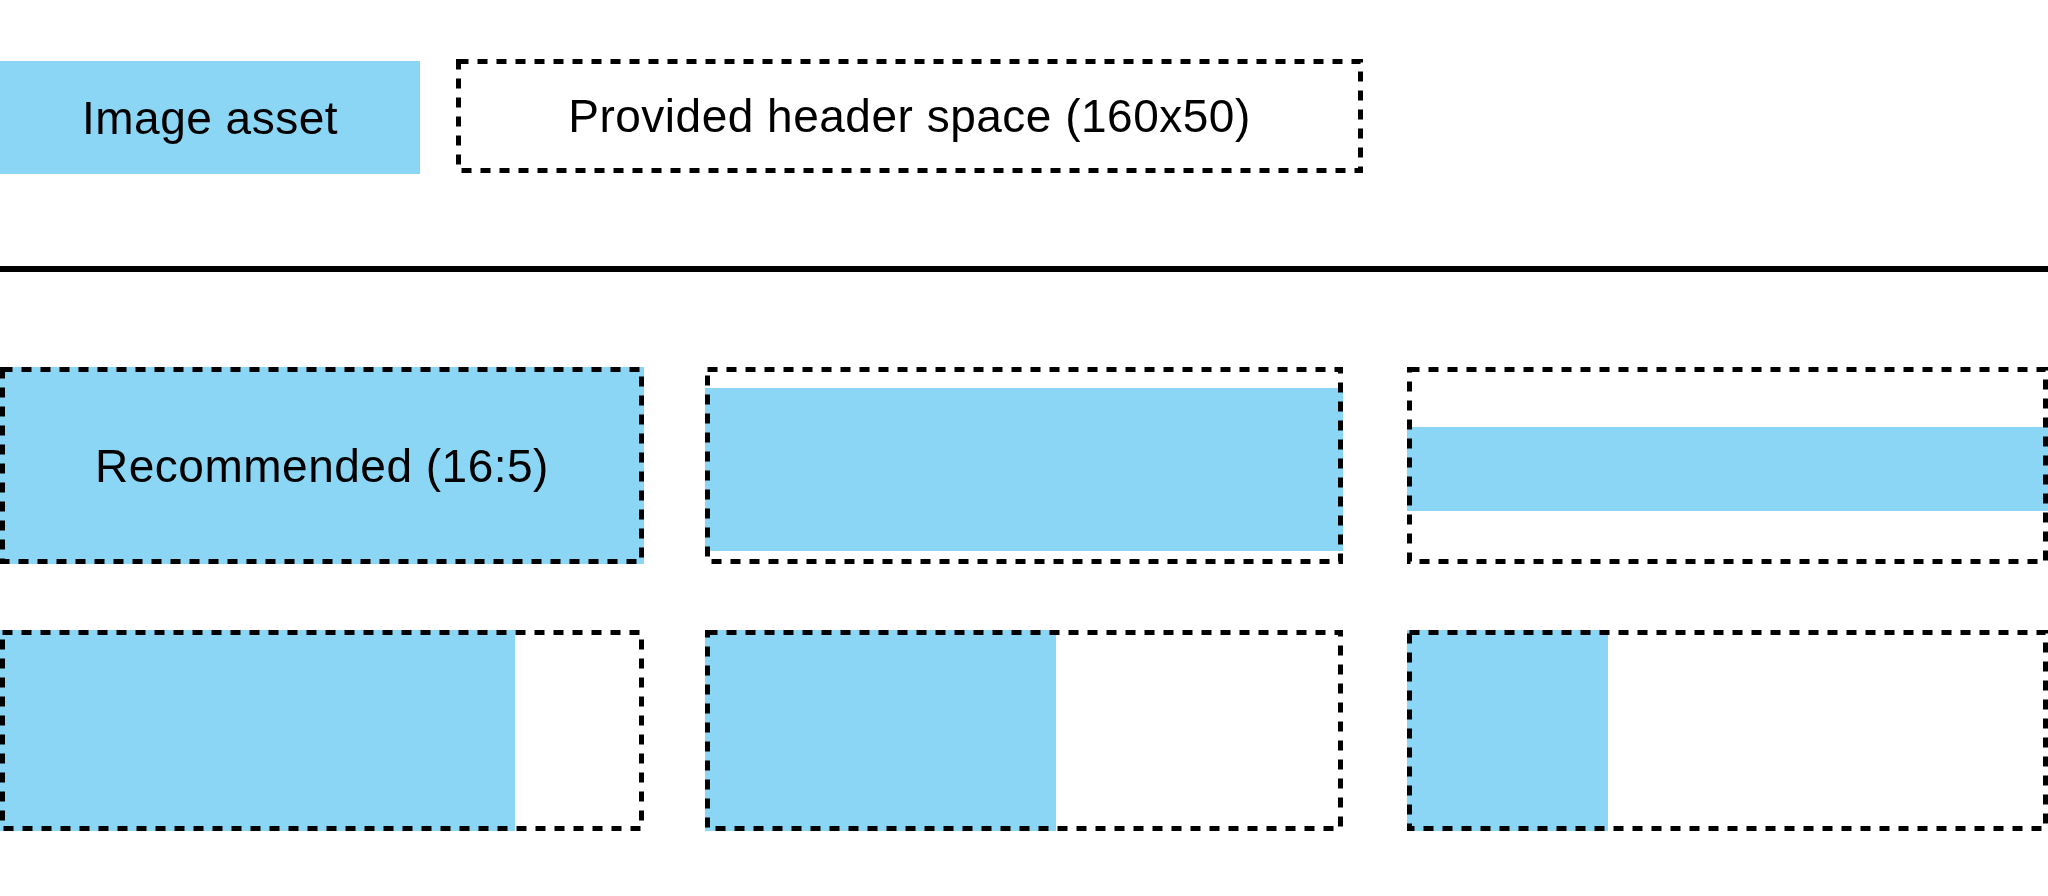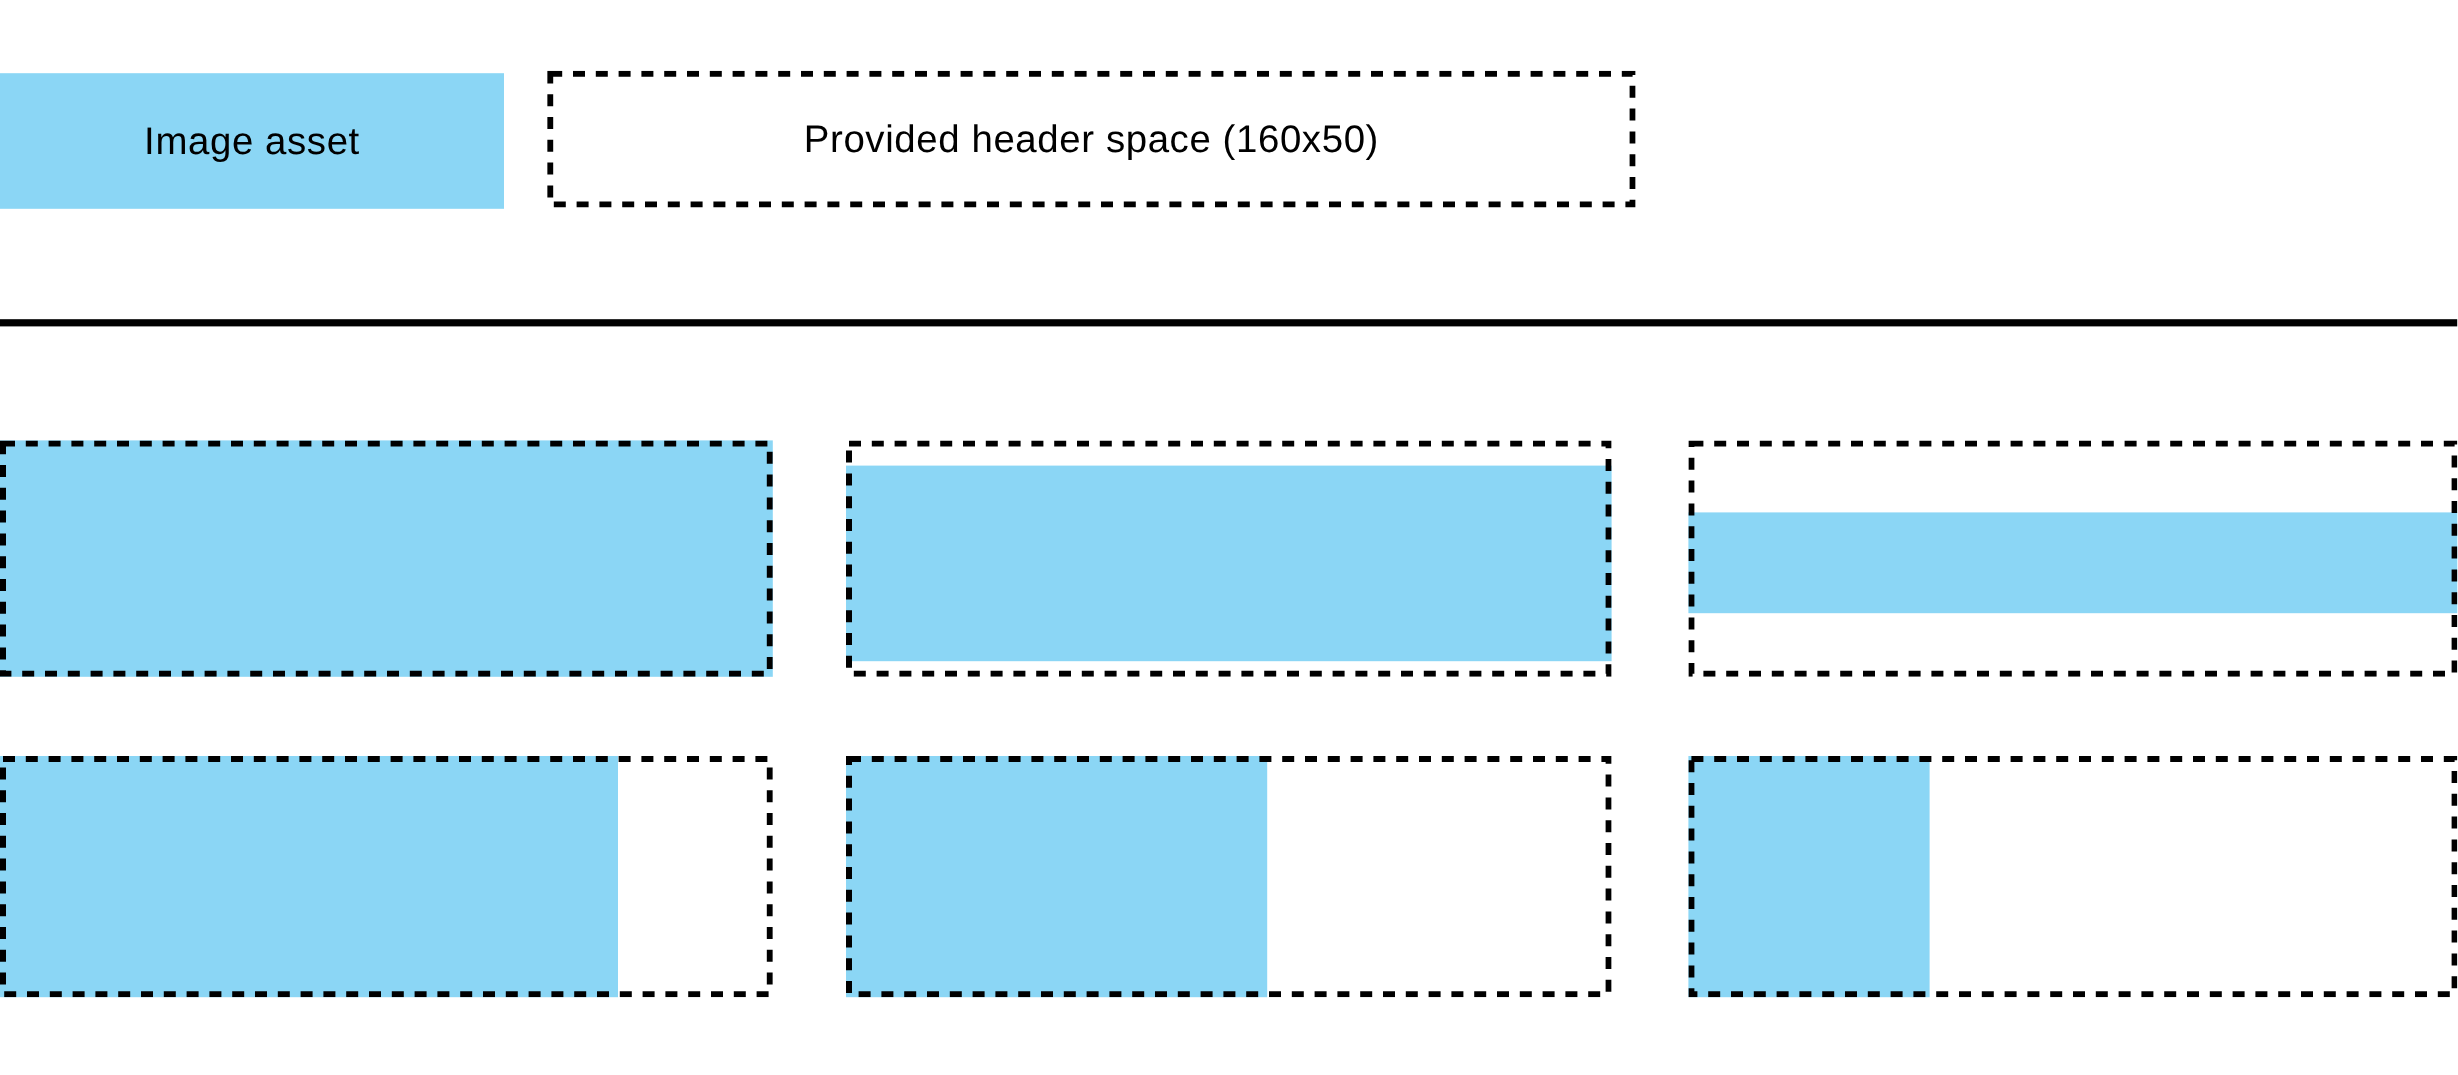--- a/index.html
+++ b/index.html
@@ -30,21 +30,21 @@
   .legend-header {
     position: absolute;
     left: 456px; top: 59px;
     width: 907px; height: 114px;
     display: flex;
     align-items: center;
     justify-content: center;
     text-align: right;
   }
   .diagram-label {
-    font-size: 32px;
+    font-size: 46px;
     font-weight: 500;
     letter-spacing: 0.5px;
     white-space: nowrap;
   }
 
   
   .divider {
     position: absolute;
     left: 0; top: 266px;
     width: 2048px; height: 6px;
@@ -97,20 +97,21 @@
     <span class="diagram-label">Provided header space (160x50)</span>
   </div>
 
   <div class="divider"></div>
 
   <div id="box-0" class="ex-box">
     <div class="ex-fill" style="left: 0%; top: 0%; width: 100%; height: 100%;"></div>
     <svg class="dash-svg" viewBox="0 0 644 197">
         <rect x="2.5" y="2.5" width="639" height="192" fill="none" stroke="#000000" stroke-width="5" stroke-dasharray="10 9"></rect>
       </svg>
+    <span class="ex-label diagram-label">Recommended (16:5)</span>
   </div>
 
   <div id="box-1" class="ex-box">
     <div class="ex-fill" style="left: 0%; top: 10.5%; width: 100%; height: 83%;"></div>
     <svg class="dash-svg" viewBox="0 0 638 197">
         <rect x="2.5" y="2.5" width="633" height="192" fill="none" stroke="#000000" stroke-width="5" stroke-dasharray="10 9"></rect>
       </svg>
   </div>
 
   <div id="box-2" class="ex-box">

